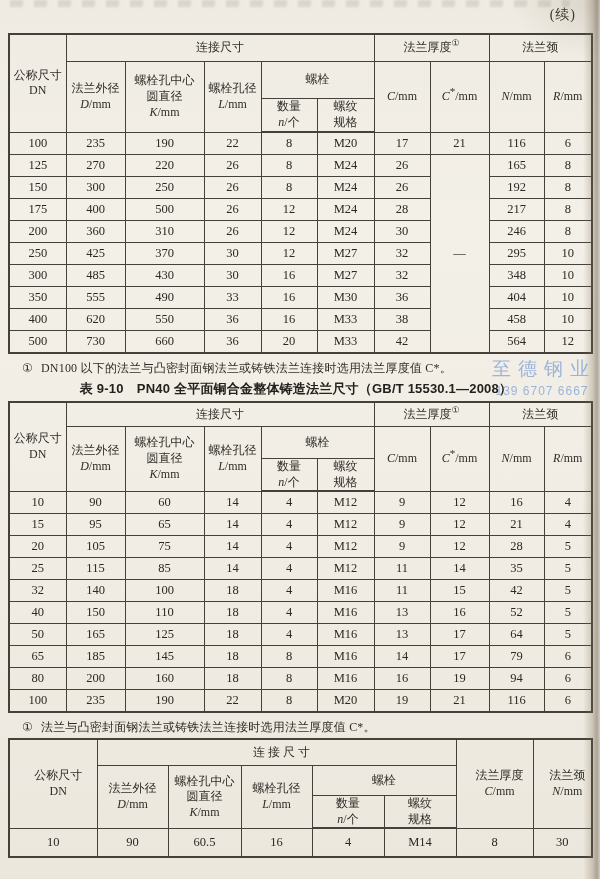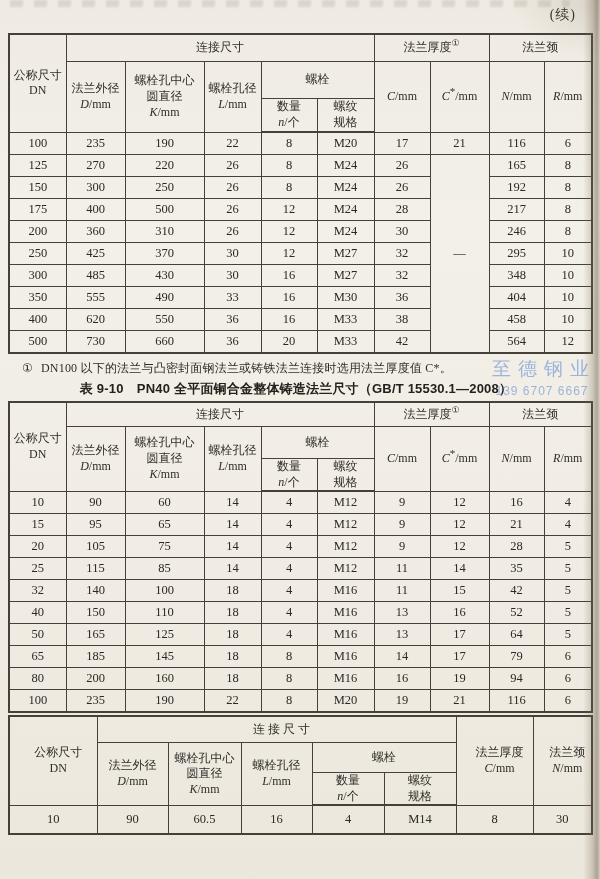--- a/index.html
+++ b/index.html
@@ -429,20 +429,21 @@
           <td>8</td>
           <td>M20</td>
           <td>19</td>
           <td>21</td>
           <td>116</td>
           <td>6</td>
         </tr>
       </tbody>
   </table>
 
+  <div class="note"><span class="circ">①</span><span>法兰与凸密封面钢法兰或铸铁法兰连接时选用法兰厚度值 C*。</span></div>
 
 
   <table class="t t3">
     <colgroup>
       <col style="width:88px">
         <col style="width:71px">
         <col style="width:73px">
         <col style="width:71px">
       <col style="width:72px">
         <col style="width:72px">

